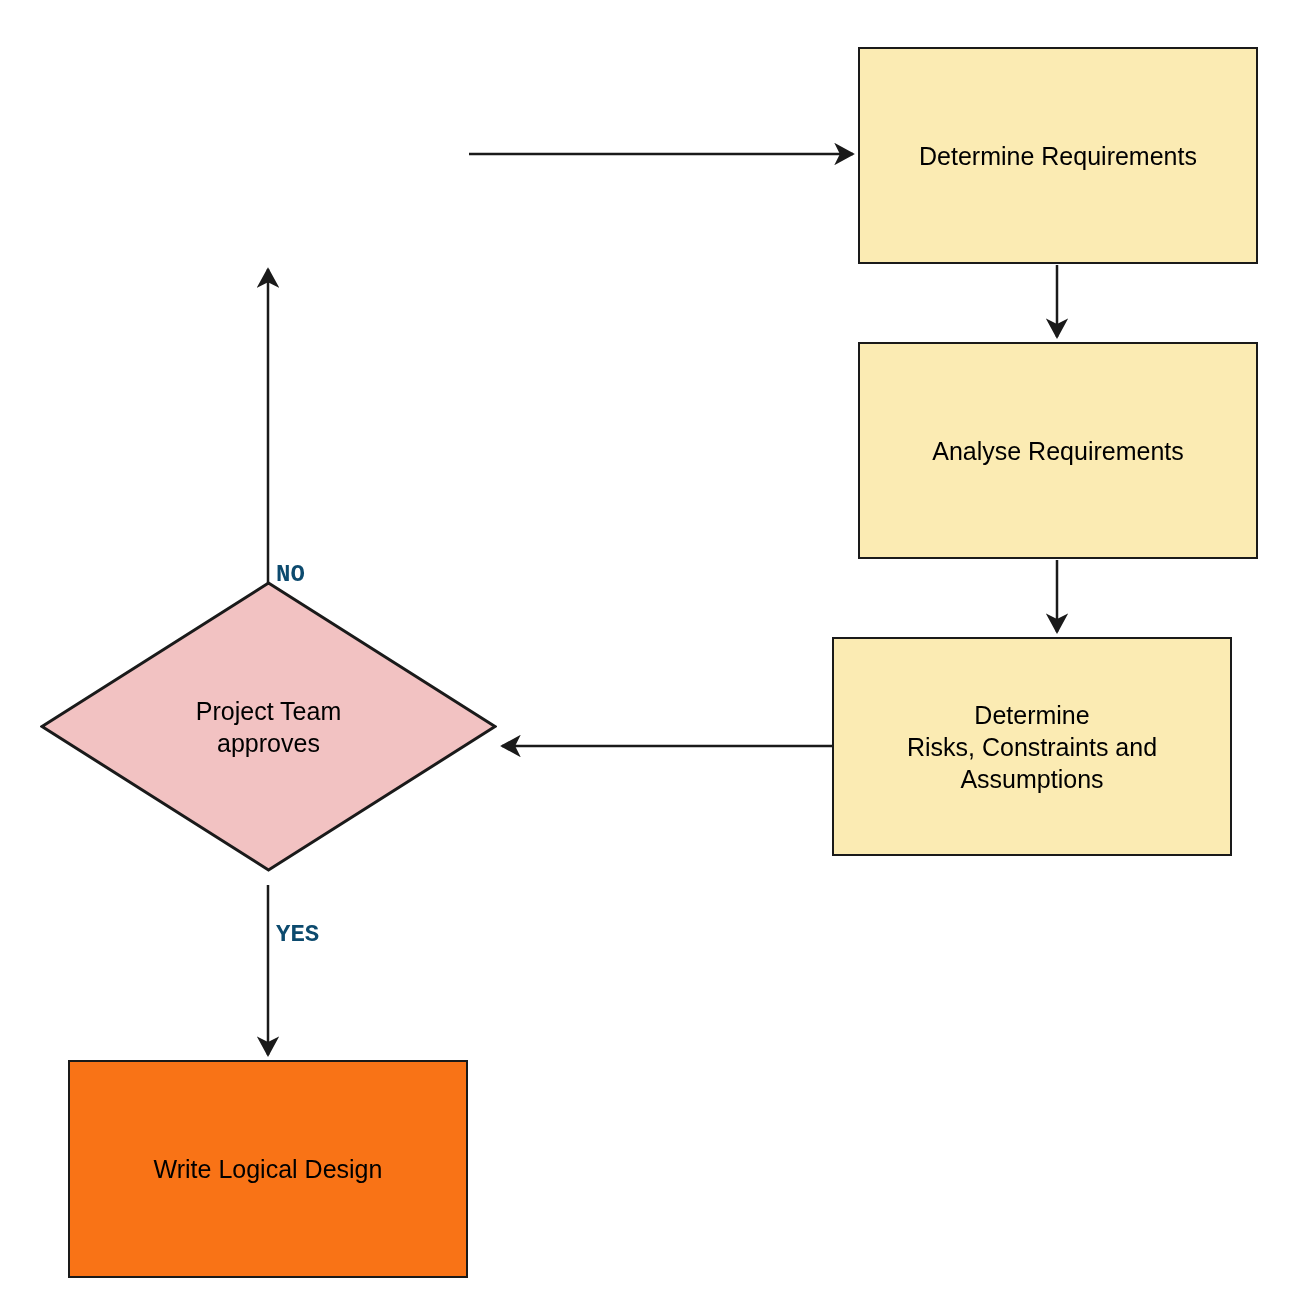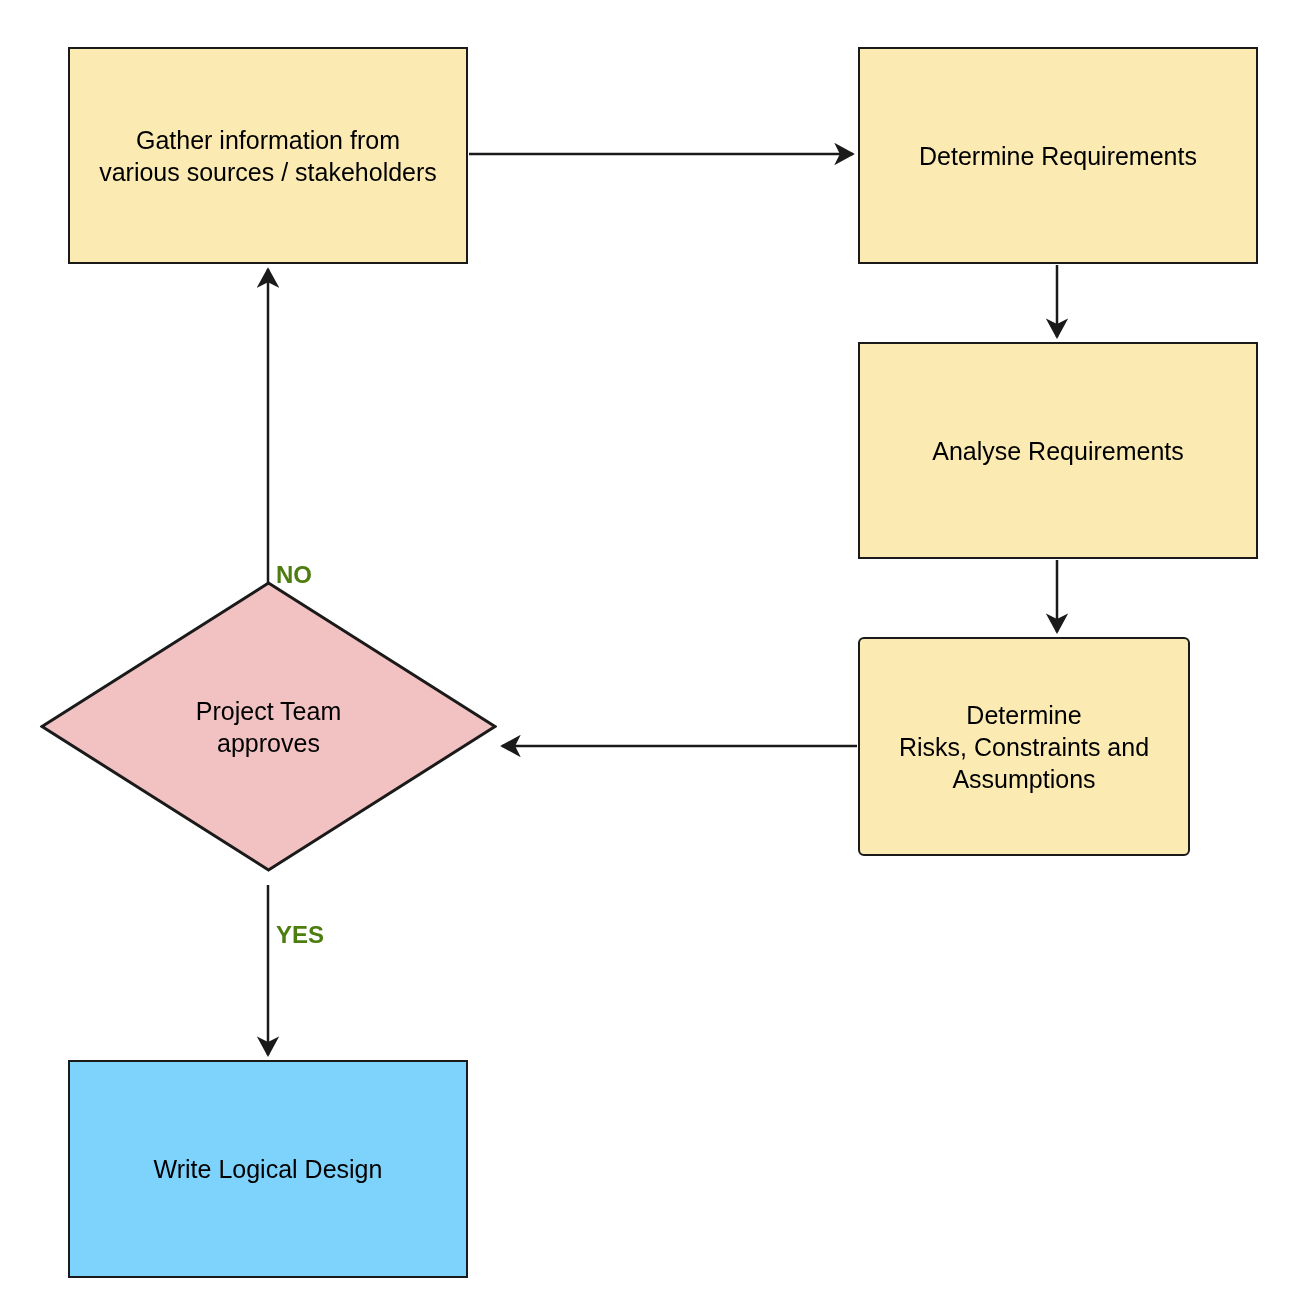--- a/index.html
+++ b/index.html
@@ -34,21 +34,21 @@
     justify-content: center;
     text-align: center;
     font-size: 25px;
     line-height: 1.28;
     color: #000000;
     font-family: "Liberation Sans", sans-serif;
     white-space: pre-line;
     padding: 4px 10px;
   }
   .node-process { background: #fbebb3; }
-  .node-terminal { background: #7dd3fc; }
+  .node-terminal { background: #f97316; }
 
   .decision-wrap {
     position: absolute;
   }
   .decision-shape {
     position: absolute;
     top: 0; left: 0;
     width: 100%;
     height: 100%;
   }
@@ -64,22 +64,22 @@
     font-size: 25px;
     line-height: 1.28;
     color: #000000;
     white-space: pre-line;
     font-family: "Liberation Sans", sans-serif;
   }
   .edge-label {
     position: absolute;
     font-size: 24px;
     font-weight: bold;
-    color: #4d7c0f;
-    font-family: Liberation Sans, sans-serif;
+    color: #0c4a6e;
+    font-family: Liberation Mono, monospace;
     white-space: nowrap;
   }
 </style>
 </head>
 <body>
 
 <div id="canvas">
 
   <svg id="flow-svg" viewBox="0 0 1300 1314" xmlns="http://www.w3.org/2000/svg">
     <defs>
@@ -94,34 +94,30 @@
 
     <line x1="1057" y1="560" x2="1057" y2="632" stroke="#1a1a1a" stroke-width="2.5" marker-end="url(#arrowhead)"></line>
 
     <line x1="857" y1="746" x2="502" y2="746" stroke="#1a1a1a" stroke-width="2.5" marker-end="url(#arrowhead)"></line>
 
     <line x1="268" y1="595" x2="268" y2="269" stroke="#1a1a1a" stroke-width="2.5" marker-end="url(#arrowhead)"></line>
 
     <line x1="268" y1="885" x2="268" y2="1055" stroke="#1a1a1a" stroke-width="2.5" marker-end="url(#arrowhead)"></line>
   </svg>
 
-  <div class="node node-process" style="left:68px; top:47px; width:400px; height:217px;">
-    <span>Gather information from
-various sources / stakeholders</span>
-  </div>
 
   <div class="node node-process" style="left:858px; top:47px; width:400px; height:217px;">
     <span>Determine Requirements</span>
   </div>
 
   <div class="node node-process" style="left:858px; top:342px; width:400px; height:217px;">
     <span>Analyse Requirements</span>
   </div>
 
-  <div class="node node-process" style="left:858px; top:637px; width:332px; height:219px;border-radius:6px;">
+  <div class="node node-process" style="left:832px; top:637px; width:400px; height:219px;">
     <span>Determine
 Risks, Constraints and
 Assumptions</span>
   </div>
 
   <div class="decision-wrap" style="left:40px; top:581px; width:457px; height:291px;">
     <svg class="decision-shape" viewBox="0 0 457 291" preserveAspectRatio="none" xmlns="http://www.w3.org/2000/svg">
       <polygon points="228.5,2 455,145.5 228.5,289 2,145.5" fill="#f2c2c2" stroke="#1a1a1a" stroke-width="3"></polygon>
     </svg>
     <div class="decision-label">Project Team

